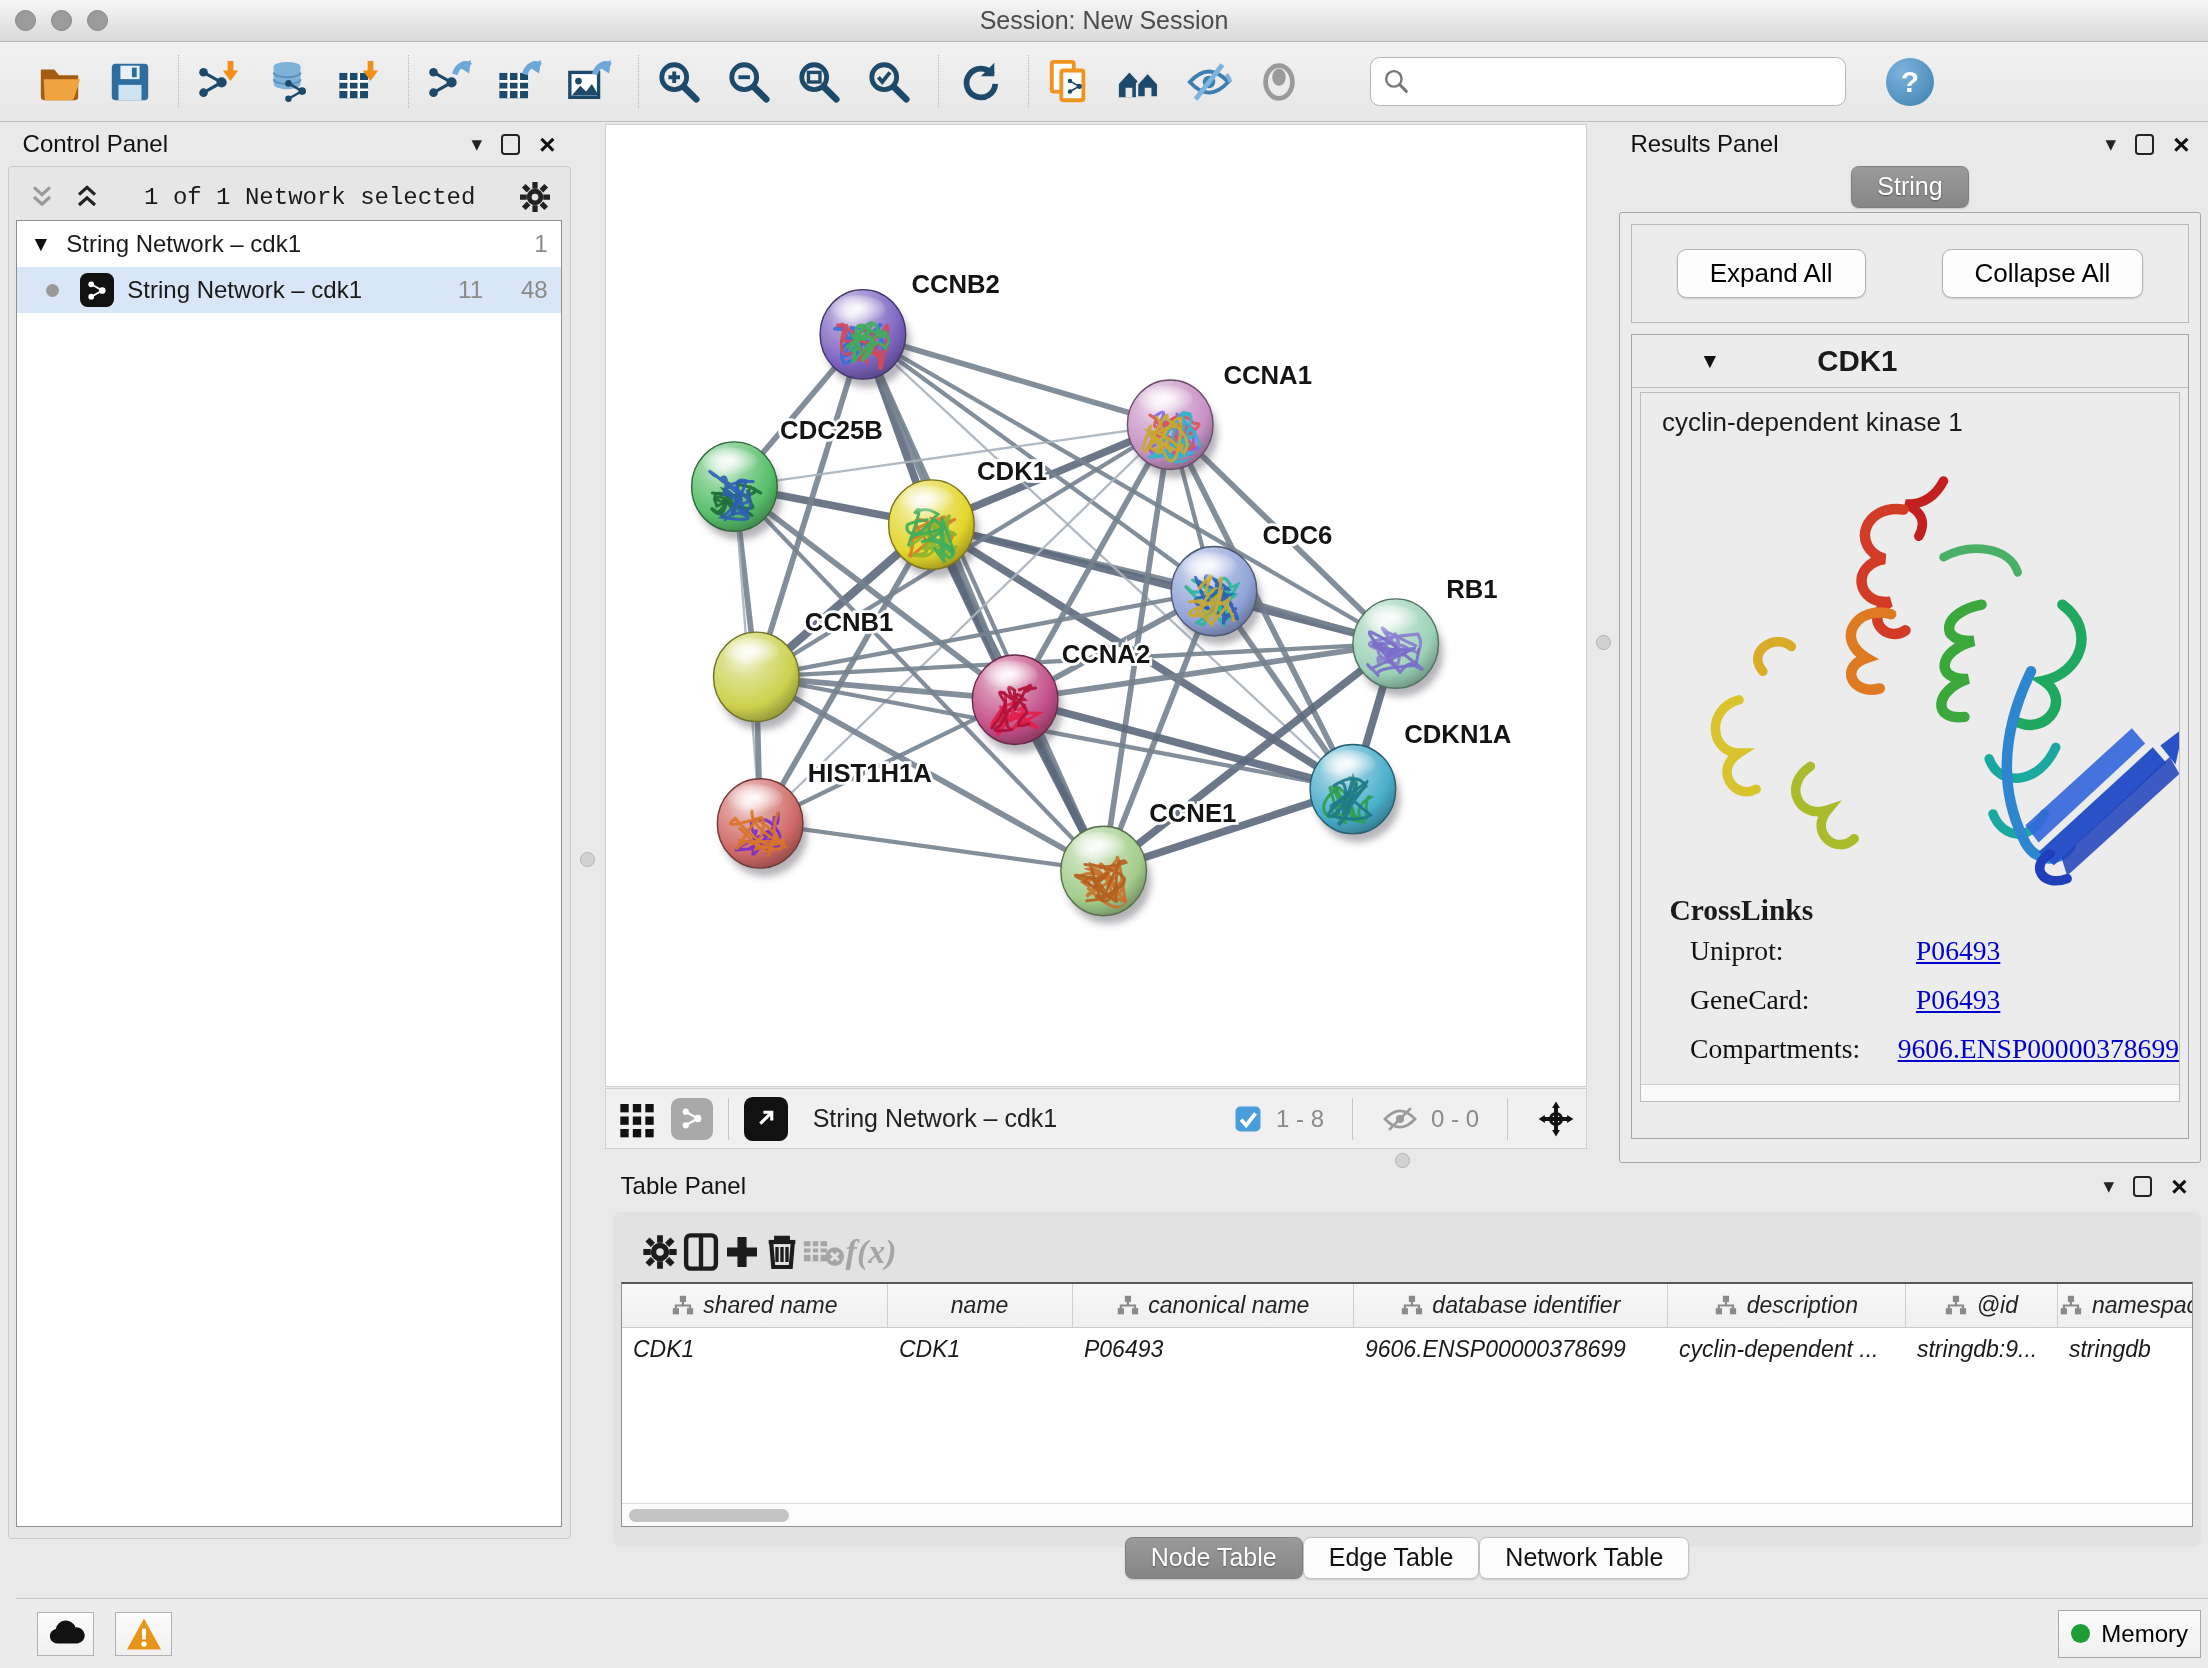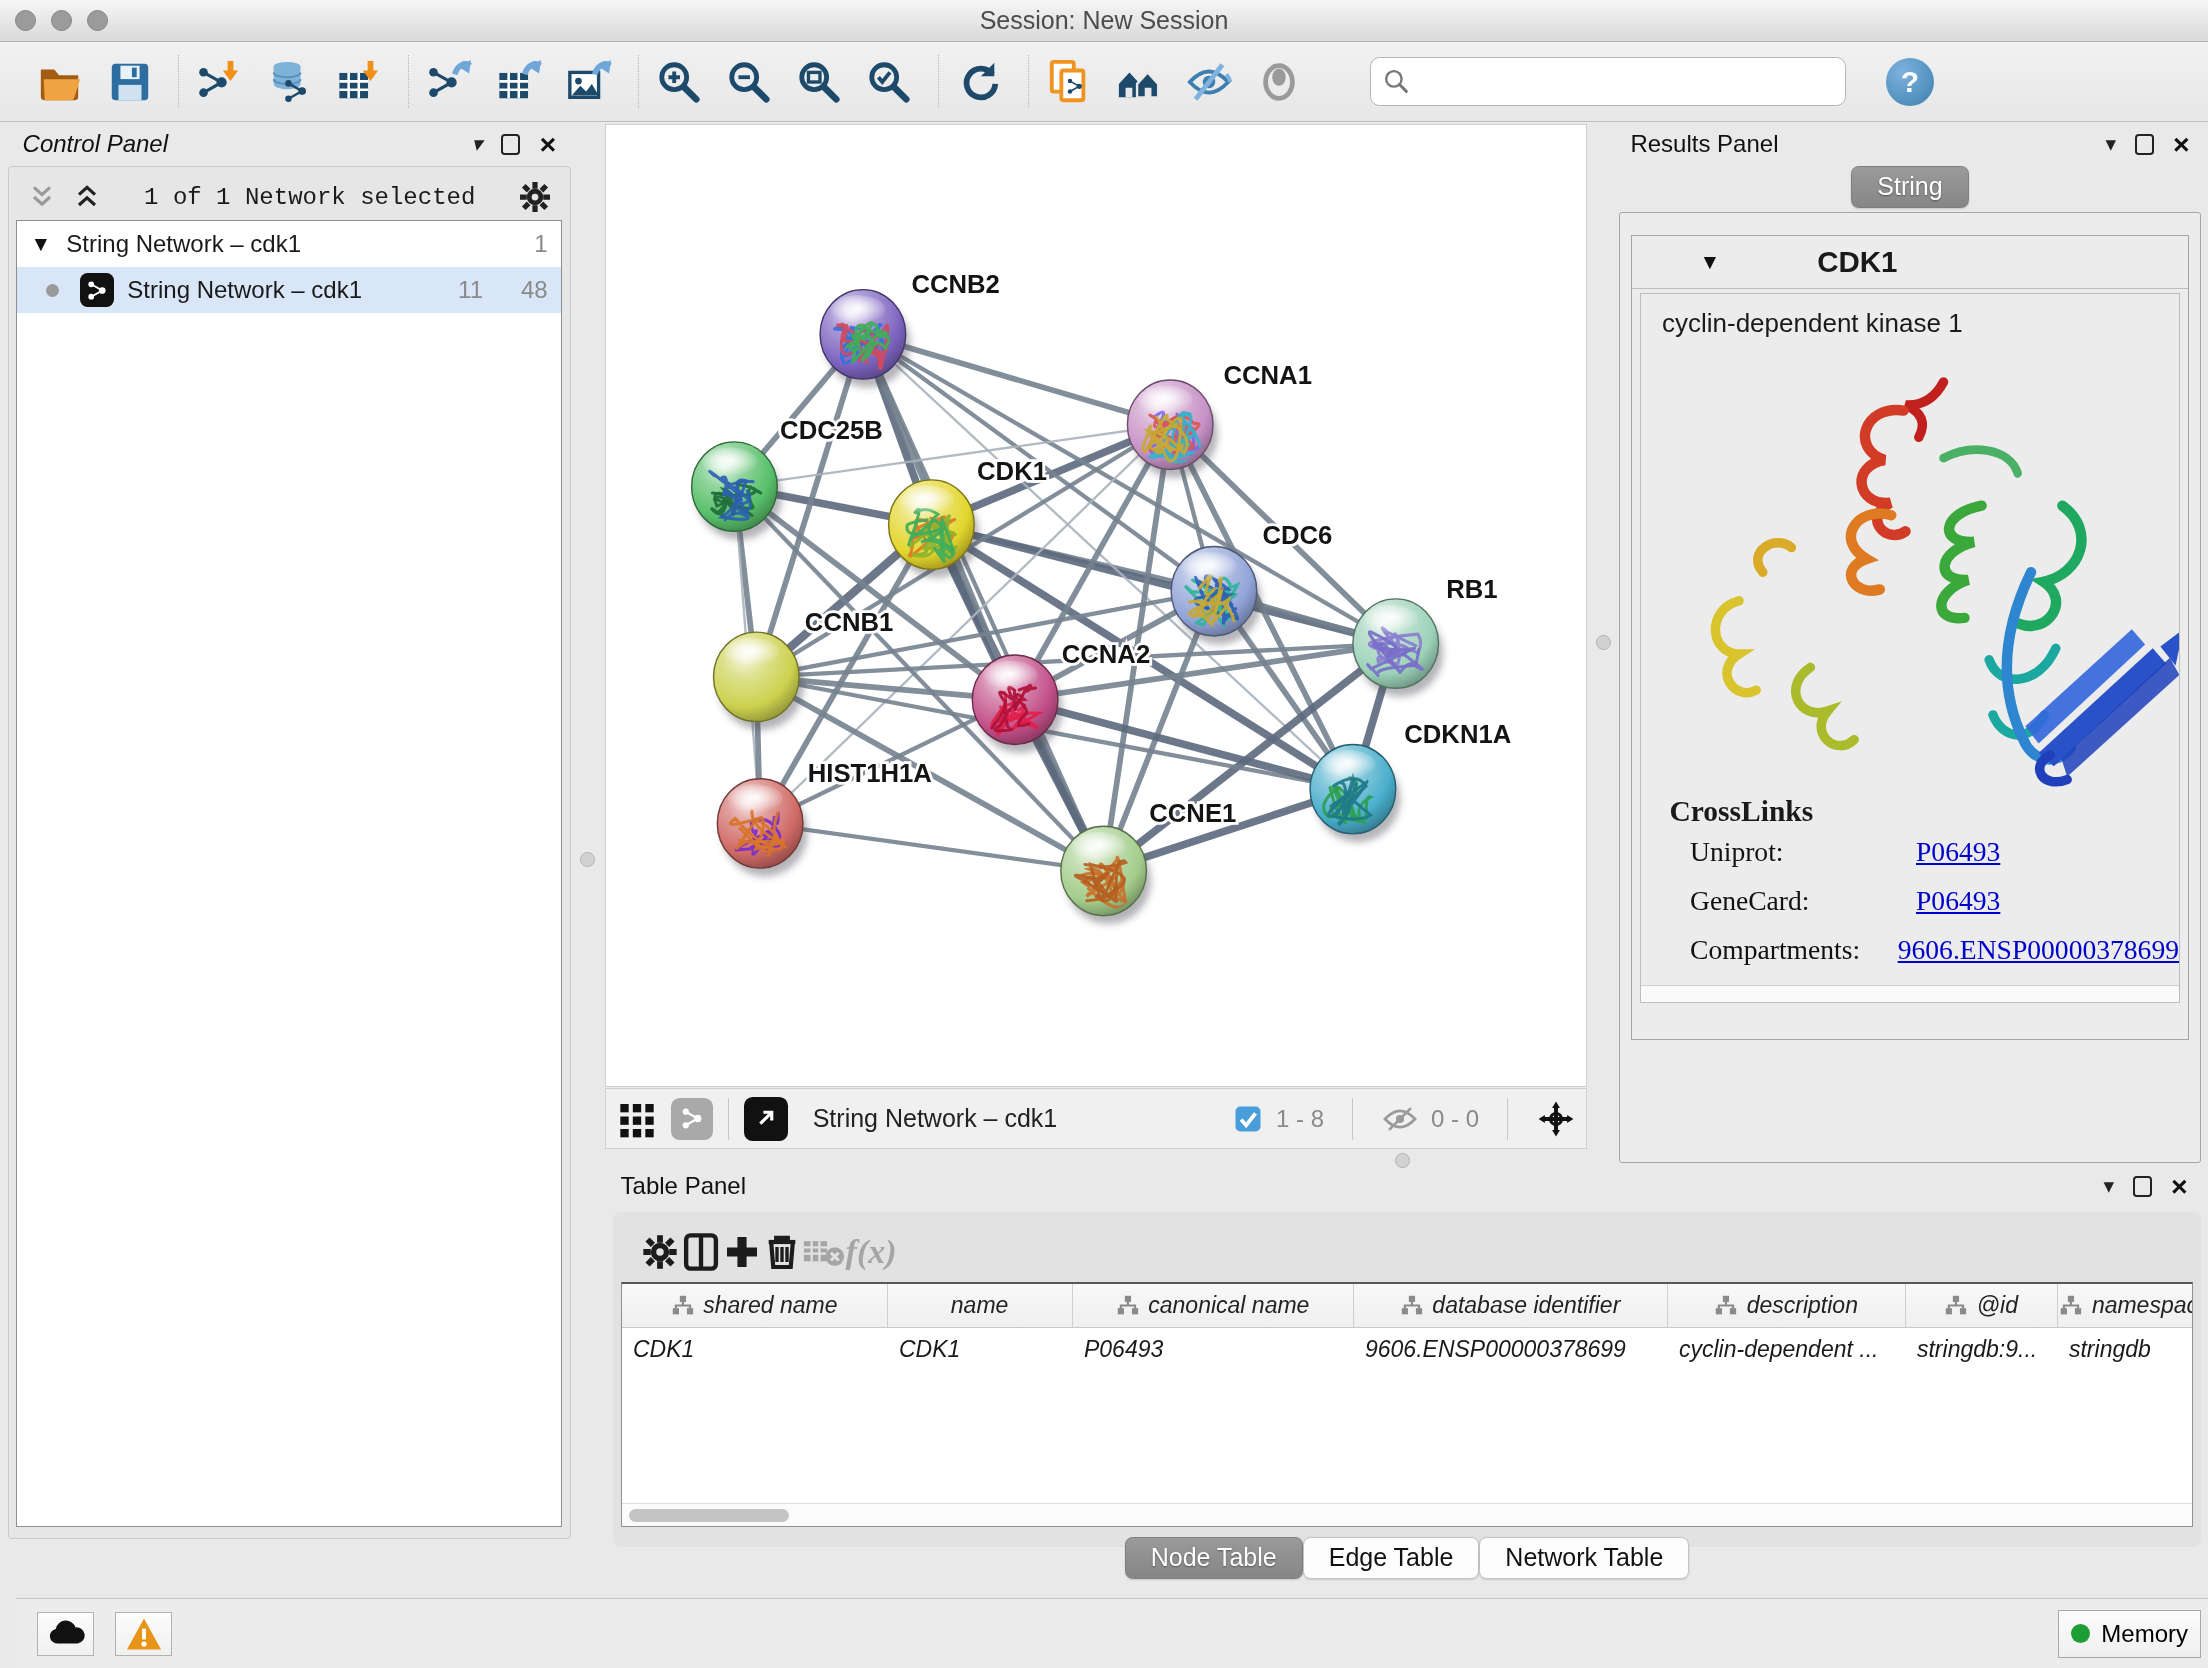--- a/index.html
+++ b/index.html
@@ -35,21 +35,21 @@
   .wi-float { width:19px; height:21px; border:2.9px solid #222; border-radius:3.8px; }
   .wi-close { font-size:28.5px; font-weight:bold; color:#111; line-height:21px; }
   .tab { height:42px; padding:0 25px; display:flex; align-items:center; justify-content:center;
     font-size:25px; background:#fdfdfd; border:1px solid #c3c3c3; border-radius:7.6px; color:#111;
     box-shadow:0 1px 1.9px rgba(0,0,0,.15); }
   .tab.active { background:linear-gradient(#9a9a9a,#868686); color:#fff; border-color:#7f7f7f;
     text-shadow:0 1px 1.9px rgba(0,0,0,.4); }
 
   
   #control-panel { position:absolute; left:7.6px; top:124px; width:563px; height:1465px; }
-  #control-panel .panel-head { padding:0 15px;font-style:italic; }
+  #control-panel .panel-head { padding:0 15px; }
   #cp-tabs { display:flex; margin:3.8px 0 0 55px; }
   #cp-body { margin-top:1.9px; height:1373px; background:#e6e6e6; border:1px solid #c9c9c9; border-radius:3.8px; padding:7.6px; }
   #cp-subhead { height:46px; display:flex; align-items:center; padding:0 9.5px; }
   #cp-subhead .sel-status { flex:1; text-align:center; font-size:24px;font-family:Liberation Mono, monospace; }
   #cp-list { background:#fff; border:1.9px solid #8f8f8f; height:1307px; overflow:hidden; }
   .tree-row { height:46px; display:flex; align-items:center; font-size:24px; padding:0 13.3px; }
   .tree-row .count { margin-left:auto; color:#8a8a8a; }
   .tree-row.child { background:#d9e6f7; padding-left:28.5px; }
   .tree-row .nums { margin-left:auto; display:flex; gap:38px; color:#8a8a8a; }
   .share-badge { width:34px; height:34px; background:#111; border-radius:7.6px; margin:0 13.3px 0 21px;
@@ -727,20 +727,24 @@
     <span class="win-icons">
       <span class="wi-drop">▾</span>
       <span class="wi-float"></span>
       <span class="wi-close">×</span>
     </span>
   </div>
   <div id="rp-tabrow">
     <span class="tab active">String</span>
   </div>
   <div id="rp-outer">
+    <div id="rp-box1">
+      <button class="rp-btn">Expand All</button>
+      <button class="rp-btn">Collapse All</button>
+    </div>
     <div id="rp-box2">
       <div id="rp-entry-head">
         <span class="tri">▼</span>
         <span id="rp-gene">CDK1</span>
       </div>
       <div id="rp-entry-body">
         <div id="rp-desc">cyclin-dependent kinase 1</div>
         <svg id="rp-protein" width="533" height="447" viewBox="0 0 560 470">
           <g fill="none" stroke-linecap="round">
             <path d="M300 40q-14 26-40 24q26 12 14 34" stroke="#c21f1f" stroke-width="10"></path>

